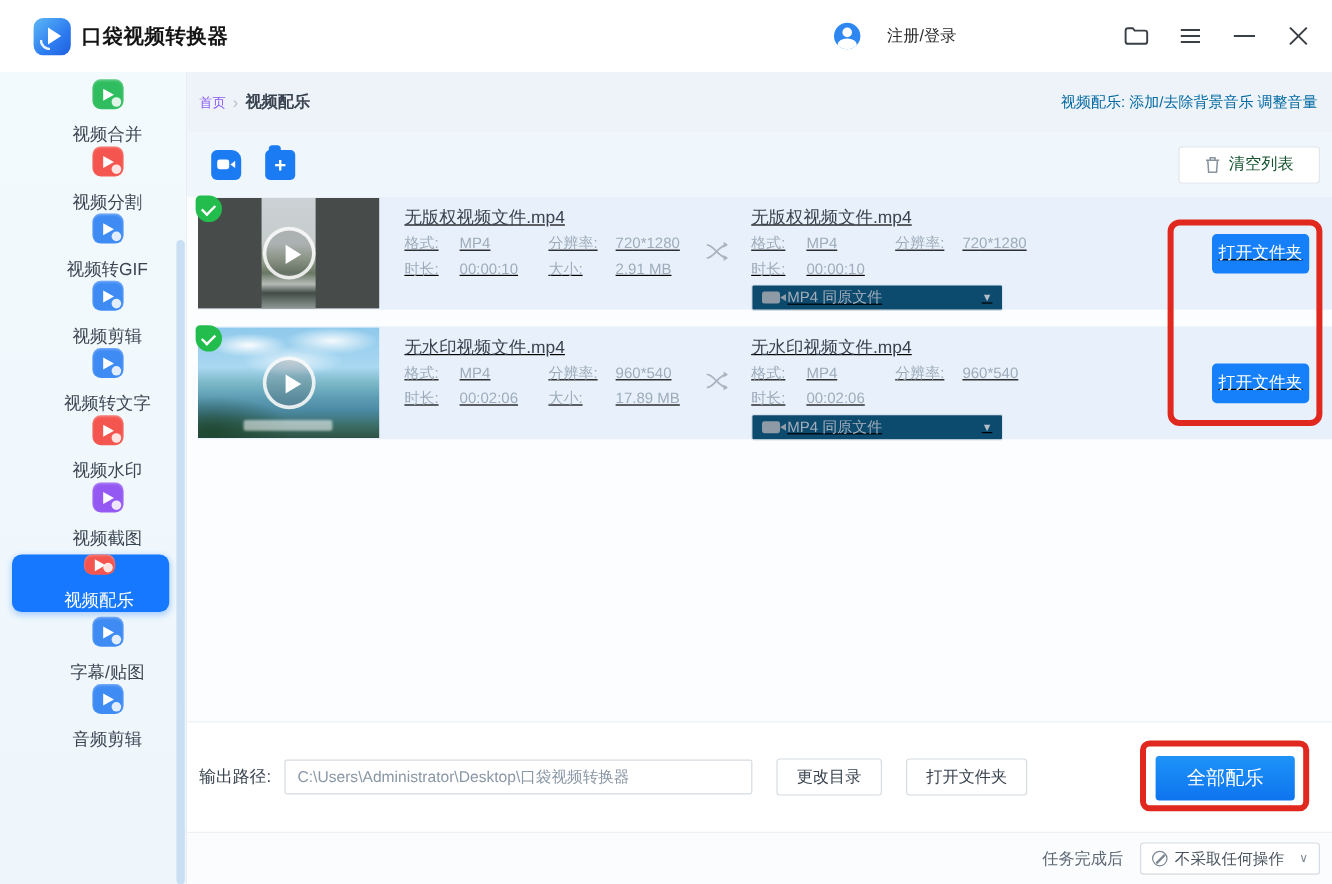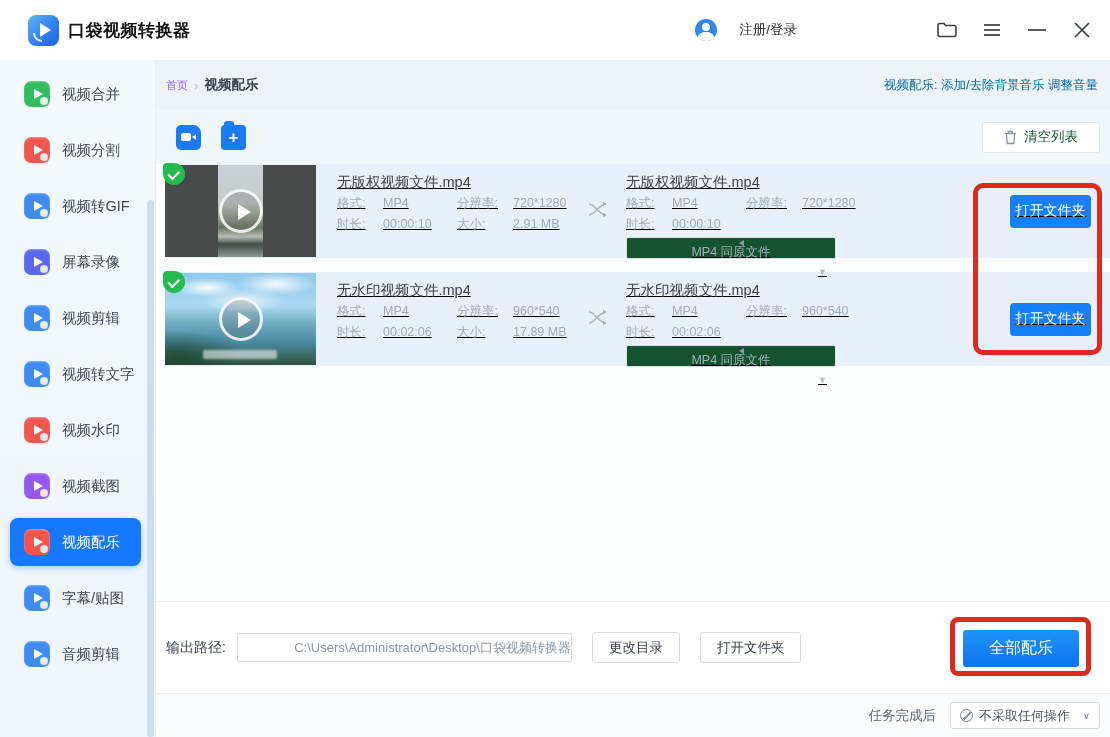--- a/index.html
+++ b/index.html
@@ -25,21 +25,21 @@
   .avatar::after { content:""; position:absolute; left:3px; top:13px; width:16px; height:10px; border-radius:50% 50% 0 0; background:#fff; }
   .login-label { font-size:13.5px; color:#2b2b2b; }
   .winico { width:24px; height:24px; margin-right:21px; display:flex; align-items:center; justify-content:center; cursor:pointer; }
   .winico svg { display:block; }
   .winico.close { margin-right:16px; }
 
   
   .sidebar { position:absolute; top:60px; left:0; width:155px; height:677px;
              background:linear-gradient(180deg,#f3fafd 0%,#eef6fc 100%); padding-top:6px; }
   .side-item { height:56px; display:flex; align-items:center; gap:12px; padding-left:24px;
-               font-size:14.5px; color:#3c4652; cursor:pointer; }
+               font-size:14.5px; color:#3c4652; cursor:pointer;flex-direction:column; }
   .sicon { width:26px; height:26px; min-width:26px; border-radius:7px; background:var(--ic,#3e8bf4);
            position:relative; display:flex; align-items:center; justify-content:center;
            box-shadow:inset 0 1px 2px rgba(255,255,255,.35); }
   .sicon .tri { width:0; height:0; border-left:9px solid #fff; border-top:5.5px solid transparent; border-bottom:5.5px solid transparent; margin-left:2px; }
   .sicon::after { content:""; position:absolute; right:2px; bottom:2px; width:8px; height:8px; border-radius:50%; background:rgba(255,255,255,.85); }
   .side-item.active { background:#1677ff; border-radius:8px; margin:4px 14px 4px 10px; height:48px;
                       padding-left:14px; color:#fff; box-shadow:0 2px 6px rgba(22,119,255,.35); }
   .side-scrollbar { position:absolute; right:1px; top:140px; width:7px; height:537px; border-radius:4px; background:#c9e0f4; }
 
   
@@ -84,35 +84,35 @@
   .play::after { content:""; position:absolute; left:16px; top:12px; width:0; height:0;
           border-left:13px solid #fff; border-top:8px solid transparent; border-bottom:8px solid transparent; }
 
   .info { padding-top:7px; }
   .info.left { margin-left:21px; width:240px; }
   .info.right { margin-left:17px; width:212px; }
   .fname { font-size:14.5px; color:#39434f; line-height:22px; white-space:nowrap; }
   .meta { display:grid; grid-template-columns:46px 74px 56px auto; font-size:12.5px; color:#9dabba; line-height:21px; white-space:nowrap; }
   .meta.half { grid-template-columns:46px auto; }
   .shuffle { align-self:flex-start; margin-top:36px; margin-left:10px; }
-  .fmt-select { margin-top:2px; width:210px; height:22px; border:1px solid #d9e2ea; background:#14532d; border-radius:2px;
-                display:flex; align-items:center; gap:6px; padding:0 8px; font-size:12.5px; color:#a3aebb; cursor:pointer;flex-direction:column; }
+  .fmt-select { margin-top:2px; width:210px; height:22px; border:1px solid #d9e2ea; background:#0c4a6e; border-radius:2px;
+                display:flex; align-items:center; gap:6px; padding:0 8px; font-size:12.5px; color:#a3aebb; cursor:pointer; }
   .fmt-select .caret { margin-left:auto; font-size:9px; color:#b3bdc7; }
   .cam { width:15px; height:10px; background:#8f9aa7; border-radius:2px; position:relative; }
   .cam::after { content:""; position:absolute; right:-5px; top:1.5px; width:0; height:0;
                 border-right:5px solid #8f9aa7; border-top:3.5px solid transparent; border-bottom:3.5px solid transparent; }
   .open-btn { margin-left:auto; margin-right:19px; align-self:center; width:81px; height:33px;
               background:#1680fa; color:#fff; border:none; border-radius:4px; font-size:14px; cursor:pointer;
               font-family:inherit; }
 
   
   .outputbar { height:92px; background:#fff; border-top:1px solid #eceff2; display:flex; align-items:center; padding-left:10px; position:relative; }
   .out-label { font-size:14px; color:#39434f; margin-right:11px; }
-  .path-input { width:335px; height:29px; border:1px solid #d6dce1; background:#fff; border-radius:2px;
-                font-size:13px; color:#8a97a5; line-height:27px; padding:0 0; white-space:nowrap; overflow:hidden; cursor:text;text-align:right; }
+  .path-input { width:390px; height:29px; border:1px solid #d6dce1; background:#fff; border-radius:2px;
+                font-size:13px; color:#8a97a5; line-height:27px; padding:0 10px; white-space:nowrap; overflow:hidden; cursor:text; }
   .out-btn { height:31px; background:#fff; border:1px solid #d6dce1; border-radius:3px; font-size:13.5px;
              color:#39434f; padding:0 16px; margin-left:20px; cursor:pointer; font-family:inherit; }
   .convert-all { position:absolute; right:31px; top:28px; width:116px; height:37px; border:none; border-radius:3px;
                  background:linear-gradient(180deg,#1e93f8 0%,#0e74ef 100%); color:#fff; font-size:16px;
                  cursor:pointer; font-family:inherit; }
 
   
   .footerbar { height:44px; background:#fafcfe; border-top:1px solid #e9eef2; display:flex; align-items:center; justify-content:flex-end; padding-right:10px; }
   .after-label { font-size:13.5px; color:#5d6874; margin-right:14px; }
   .after-select { width:150px; height:27px; border:1px solid #d6dce1; background:#fff; border-radius:3px;
@@ -185,26 +185,20 @@
       <span class="sicon" style="--ic: #f4554e;">
           <span class="tri"></span>
         </span>
       <span>视频分割</span>
     </div>
     <div class="side-item">
       <span class="sicon" style="--ic: #3e8bf4;">
           <span class="tri"></span>
         </span>
       <span>视频转GIF</span>
-    </div>
-    <div class="side-item">
-      <span class="sicon" style="--ic: #5a68ef;">
-          <span class="tri"></span>
-        </span>
-      <span>屏幕录像</span>
     </div>
     <div class="side-item">
       <span class="sicon" style="--ic: #3e8bf4;">
           <span class="tri"></span>
         </span>
       <span>视频剪辑</span>
     </div>
     <div class="side-item">
       <span class="sicon" style="--ic: #3e8bf4;">
           <span class="tri"></span>

